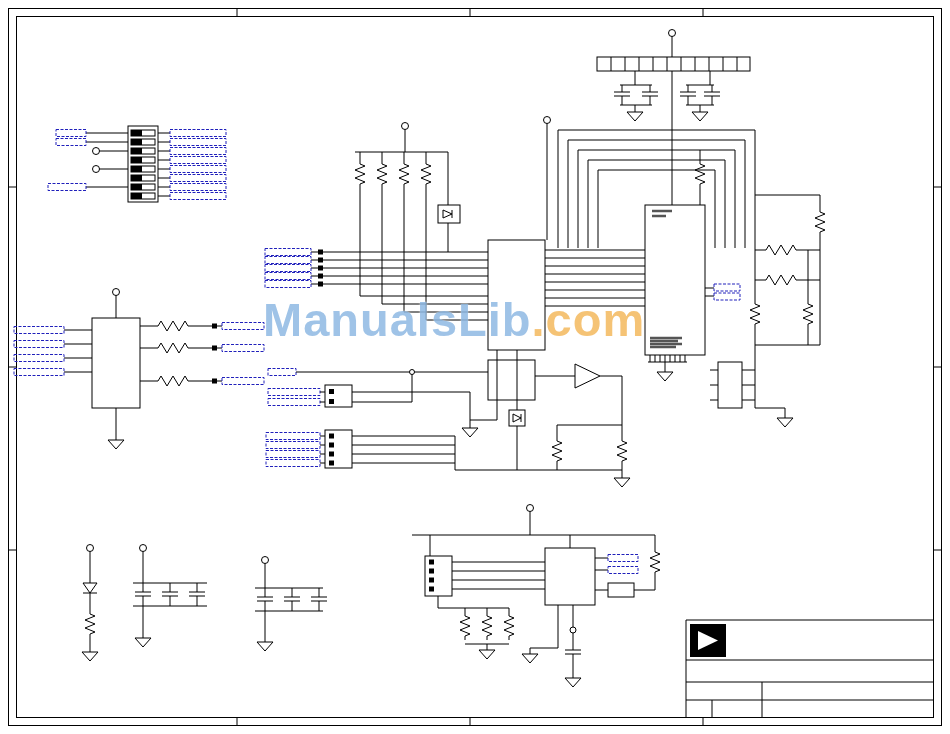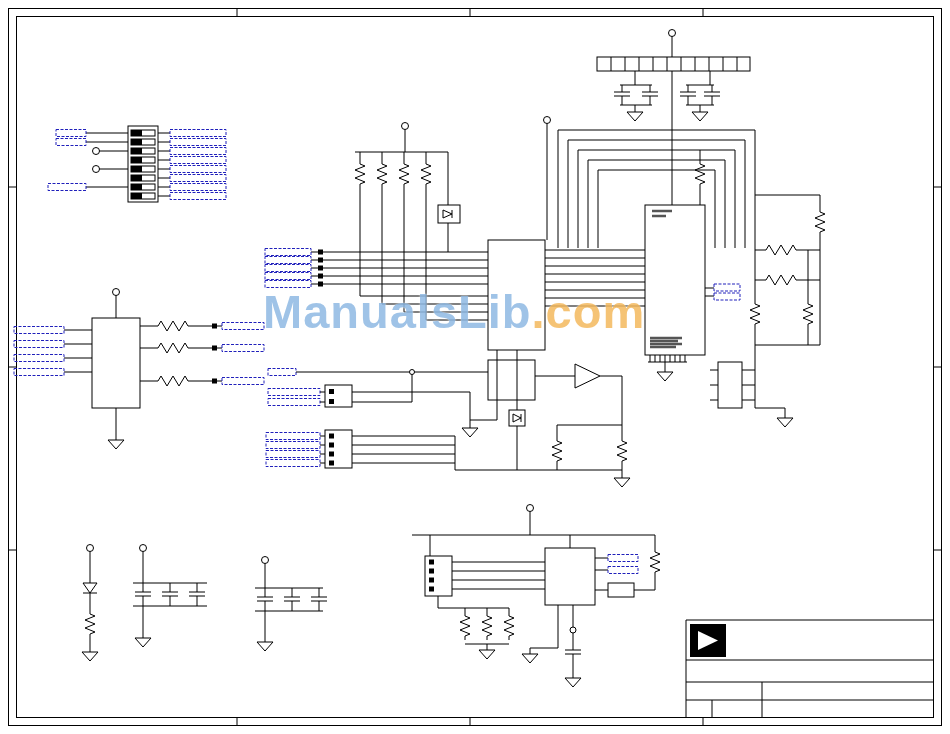--- a/index.html
+++ b/index.html
@@ -7,21 +7,21 @@
   body { width:950px; height:734px; background:var(--bg); position:relative;
          font-family:"Liberation Sans", sans-serif; overflow:hidden; }
   svg { position:absolute; left:0; top:0; }
   svg path, svg rect, svg line, svg circle { stroke:var(--wire); fill:none; stroke-width:1; }
   .nl { stroke:var(--netlabel); stroke-dasharray:3 1.5; stroke-width:1; fill:none; }
   .sq { fill:var(--wire); stroke:none; }
   .node { fill:#fff; }
   .txtline { stroke:var(--txt); stroke-width:2.5; }
   .logo-box { fill:#000; stroke:none; }
   .logo-tri { fill:#fff; stroke:none; }
-  .watermark { position:absolute; left:263px; top:284px; font-weight:bold; font-size:47px;
+  .watermark { position:absolute; left:263px; top:292px; font-weight:bold; font-size:47px;
                letter-spacing:1px; opacity:0.85; text-shadow:0 0 2px #fff; white-space:nowrap; }
   .wm-main { color:var(--wm_main); }
   .wm-suffix { color:var(--wm_suffix); }
 </style>
 </head>
 <body>
 
 <svg width="950" height="734" viewBox="0 0 950 734">
   <defs>
     <g id="gnd">

